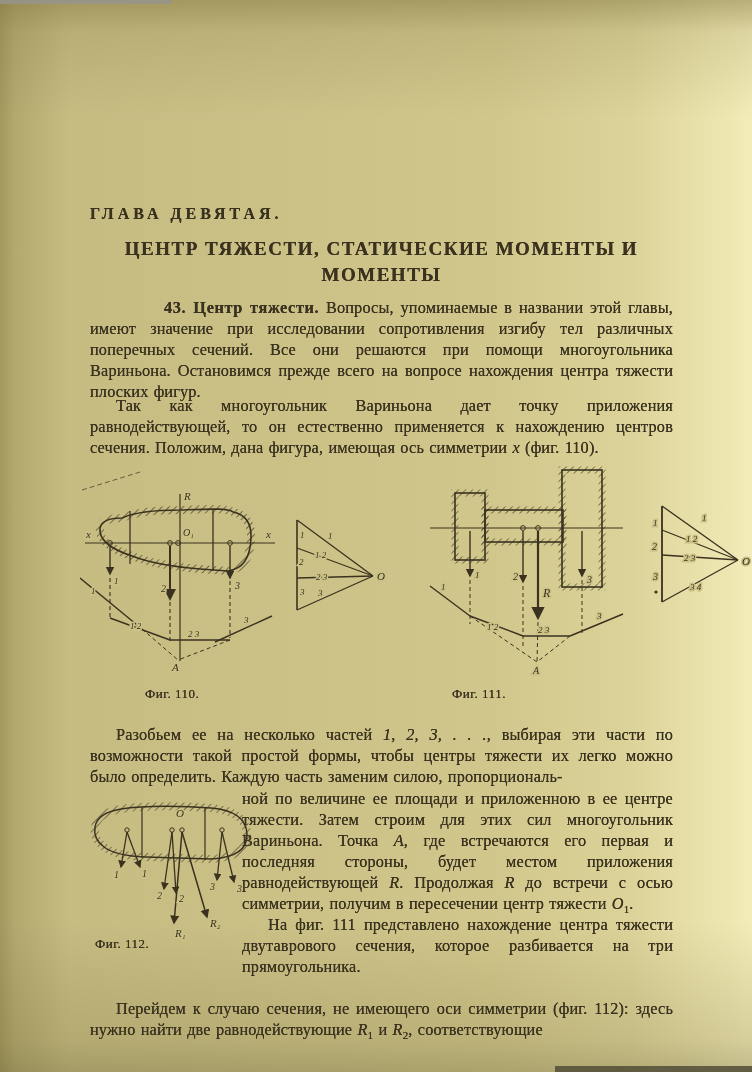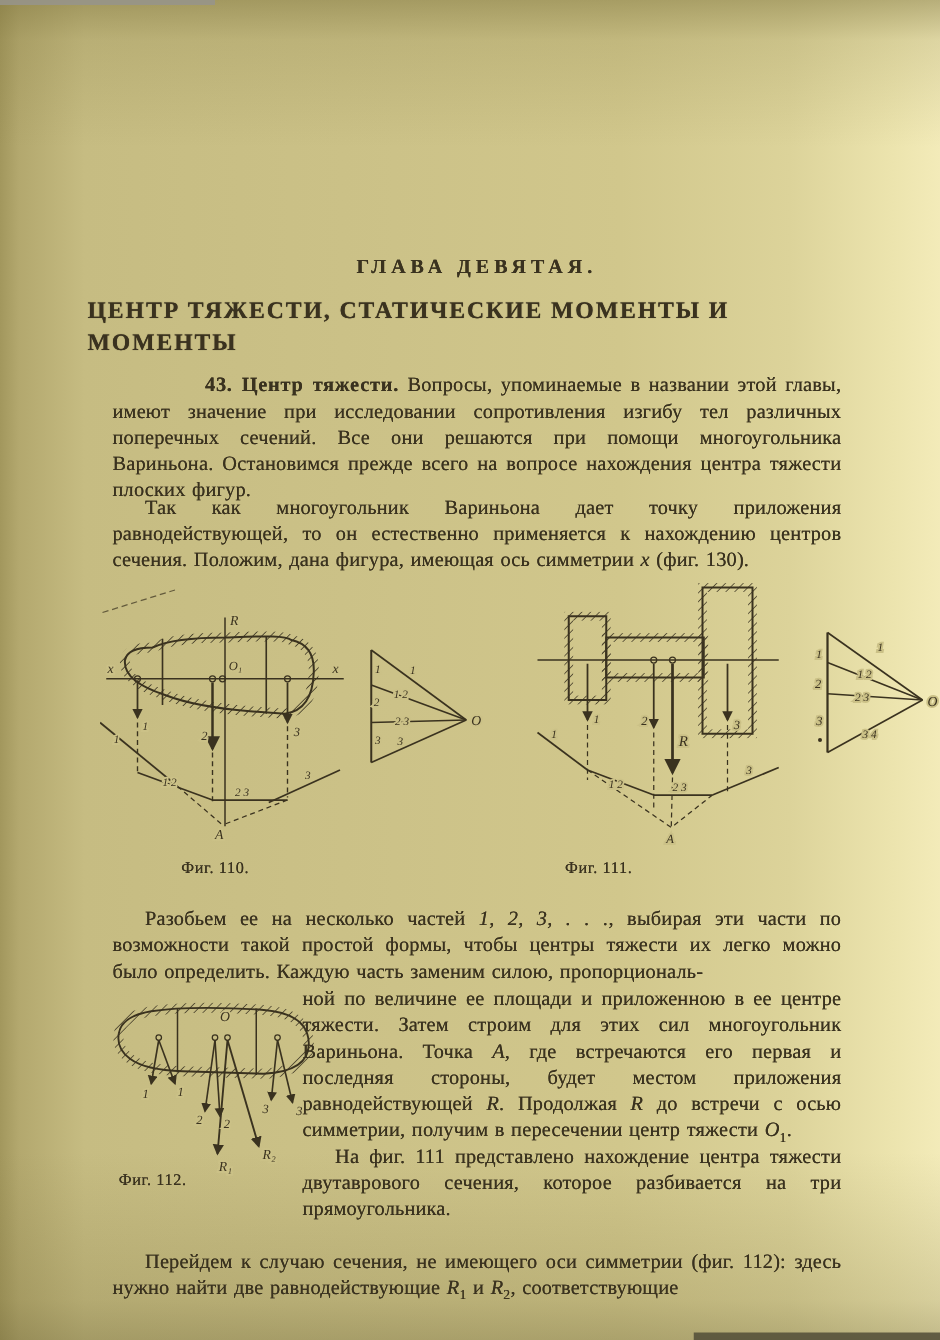--- a/index.html
+++ b/index.html
@@ -17,26 +17,26 @@
   .strip-top{position:absolute;left:0;top:0;width:172px;height:4px;background:#96948c;opacity:.85;}
   .strip-bottom{position:absolute;left:555px;top:1066px;width:197px;height:6px;background:#57523b;opacity:.9;}
   .abs{position:absolute;}
   .txt{
     font-size:16.3px;line-height:21px;text-align:justify;
     letter-spacing:.15px;word-spacing:1px;
     text-shadow:0 0 .45px currentColor;
   }
   .indent{text-indent:26px;}
   .chapter{
-    left:90px;top:205px;width:583px;text-align:center;
+    left:90px;top:205px;width:583px;
     font-size:16px;font-weight:bold;letter-spacing:4px;
     text-shadow:0 0 .5px currentColor;
   }
   .title{
-    left:70px;top:236px;width:623px;
+    left:70px;top:236px;width:623px;text-align:center;
     font-size:19px;line-height:26px;font-weight:bold;letter-spacing:1.5px;
     text-shadow:0 0 .6px currentColor;
   }
   .caption{
     text-align:left;font-size:13px;letter-spacing:.5px;
     text-shadow:0 0 .4px currentColor;
   }
   b.lead{font-weight:bold;letter-spacing:.6px;margin-left:48px;}
   i{font-style:italic;}
   sub{font-size:11px;line-height:0;}
@@ -58,21 +58,21 @@
 <div class="abs chapter">ГЛАВА ДЕВЯТАЯ.</div>
 <div class="abs title">
   <div>ЦЕНТР ТЯЖЕСТИ, СТАТИЧЕСКИЕ МОМЕНТЫ И МОМЕНТЫ</div>
 </div>
 
 <div class="abs txt indent" style="left:90px;top:297px;width:583px;">
   <b class="lead">43. Центр тяжести.</b><span> Вопросы, упоминаемые в названии этой главы, имеют значение при исследовании сопротивления изгибу тел различных поперечных сечений. Все они решаются при помощи многоугольника Вариньона. Остановимся прежде всего на вопросе нахождения центра тяжести плоских фигур.</span>
 </div>
 
 <div class="abs txt indent" style="left:90px;top:395px;width:583px;">
-  <span>Так как многоугольник Вариньона дает точку приложения равнодействующей, то он естественно применяется к нахождению центров сечения. Положим, дана фигура, имеющая ось симметрии </span><i>x</i><span> (фиг. 130).</span>
+  <span>Так как многоугольник Вариньона дает точку приложения равнодействующей, то он естественно применяется к нахождению центров сечения. Положим, дана фигура, имеющая ось симметрии </span><i>x</i><span> (фиг. 110).</span>
 </div>
 
 <svg class="abs" style="left:80px;top:468px;" width="310" height="218" viewBox="0 0 310 218">
   <defs>
     <pattern id="h110" width="5" height="5" patternUnits="userSpaceOnUse" patternTransform="rotate(45)">
       <line x1="0" y1="0" x2="0" y2="5" stroke="#4a422c" stroke-width="1.4"></line>
     </pattern>
     <marker id="m110" markerWidth="8" markerHeight="8" refX="5" refY="3" orient="auto">
       <path d="M0,0 L6,3 L0,6 Z" fill="#3a321f"></path>
     </marker>

